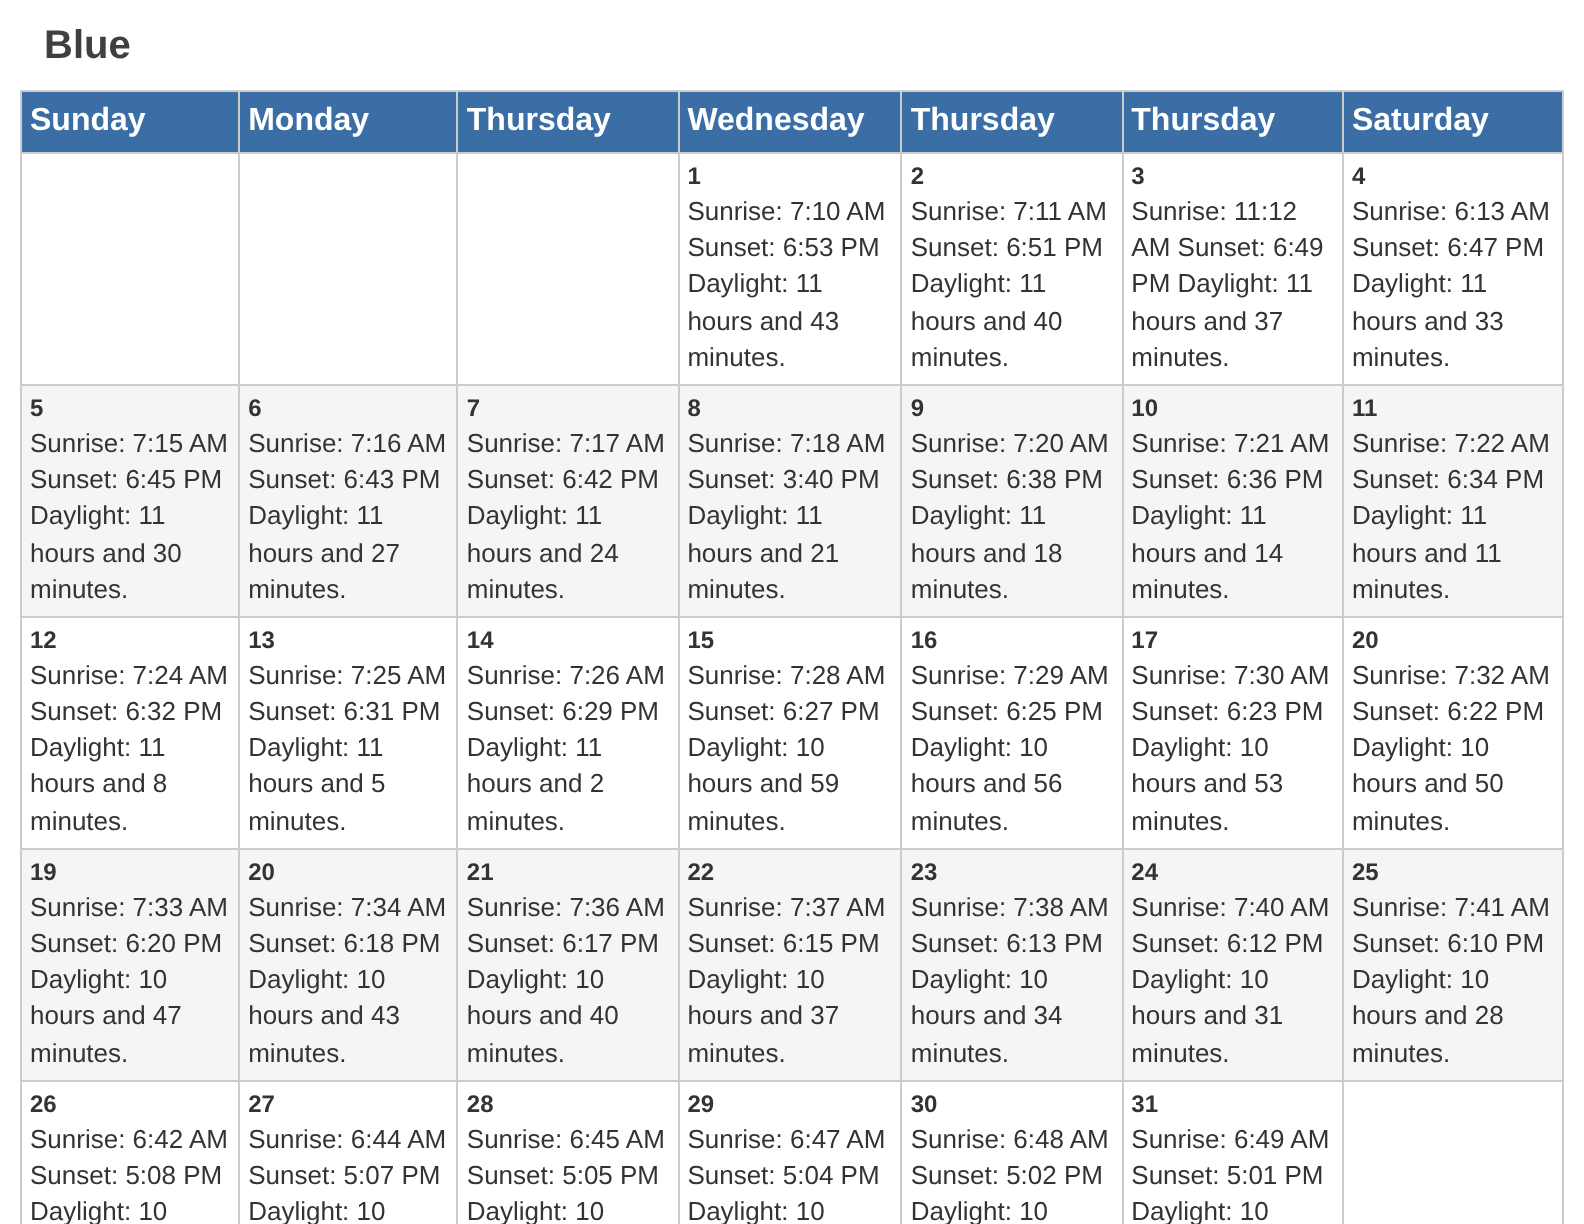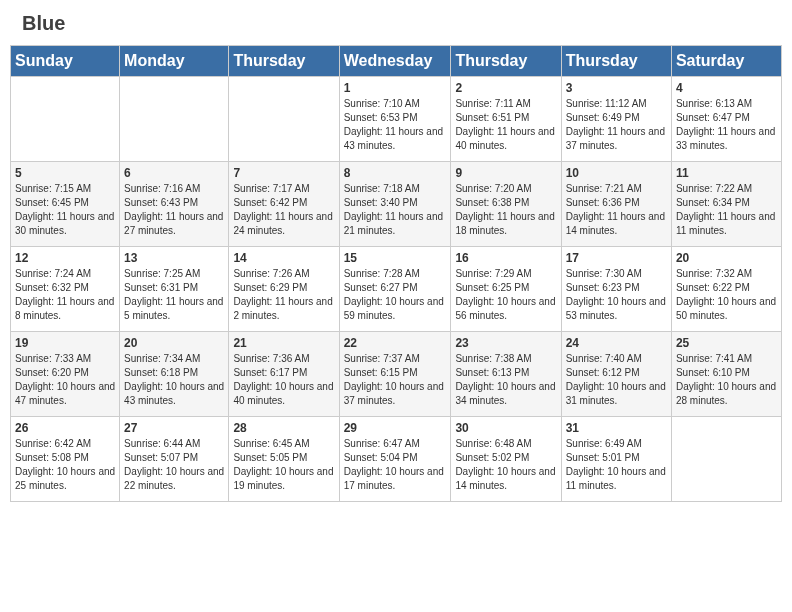--- a/index.html
+++ b/index.html
@@ -63,21 +63,21 @@
     .calendar tr:nth-child(even) td {
       background: #f5f5f5;
     }
     .day-number {
       font-size: 12px;
       font-weight: bold;
       margin-bottom: 2px;
       display: block;
     }
     .day-info {
-      font-size: 10px;
+      font-size: 13px;
       line-height: 1.4;
       color: #333;
     }
     .empty-cell {
       background: #f9f9f9;
     }
   </style>
 </head>
 <body>
 

